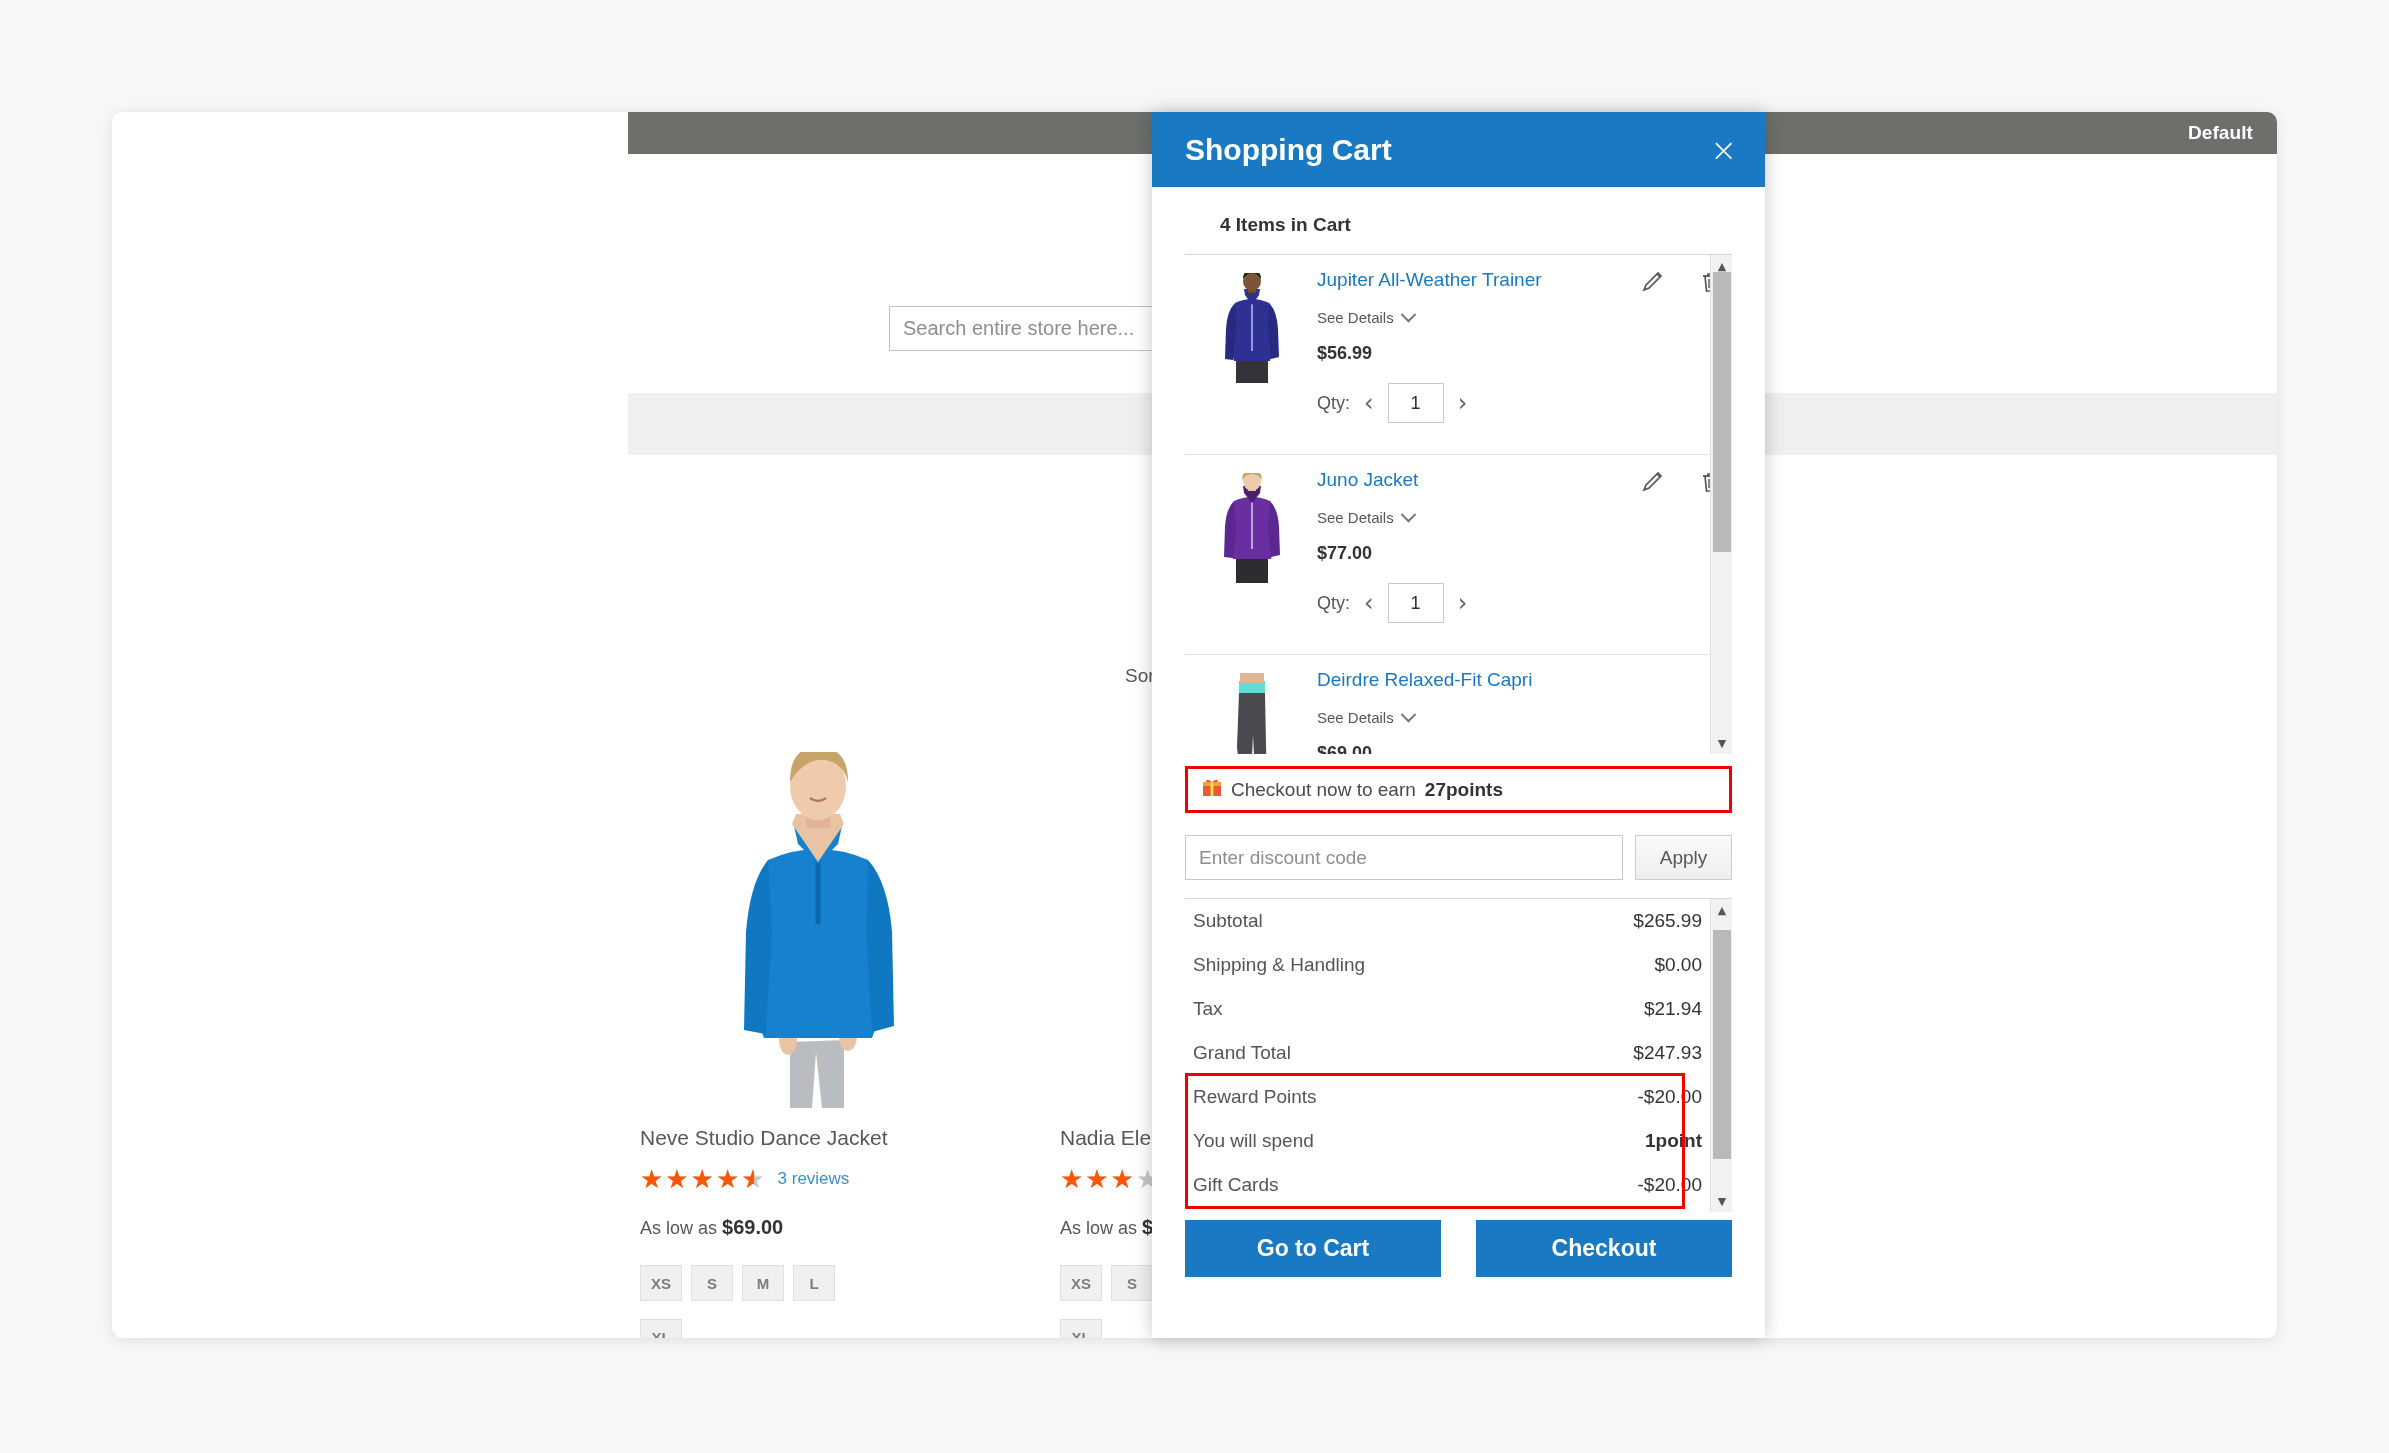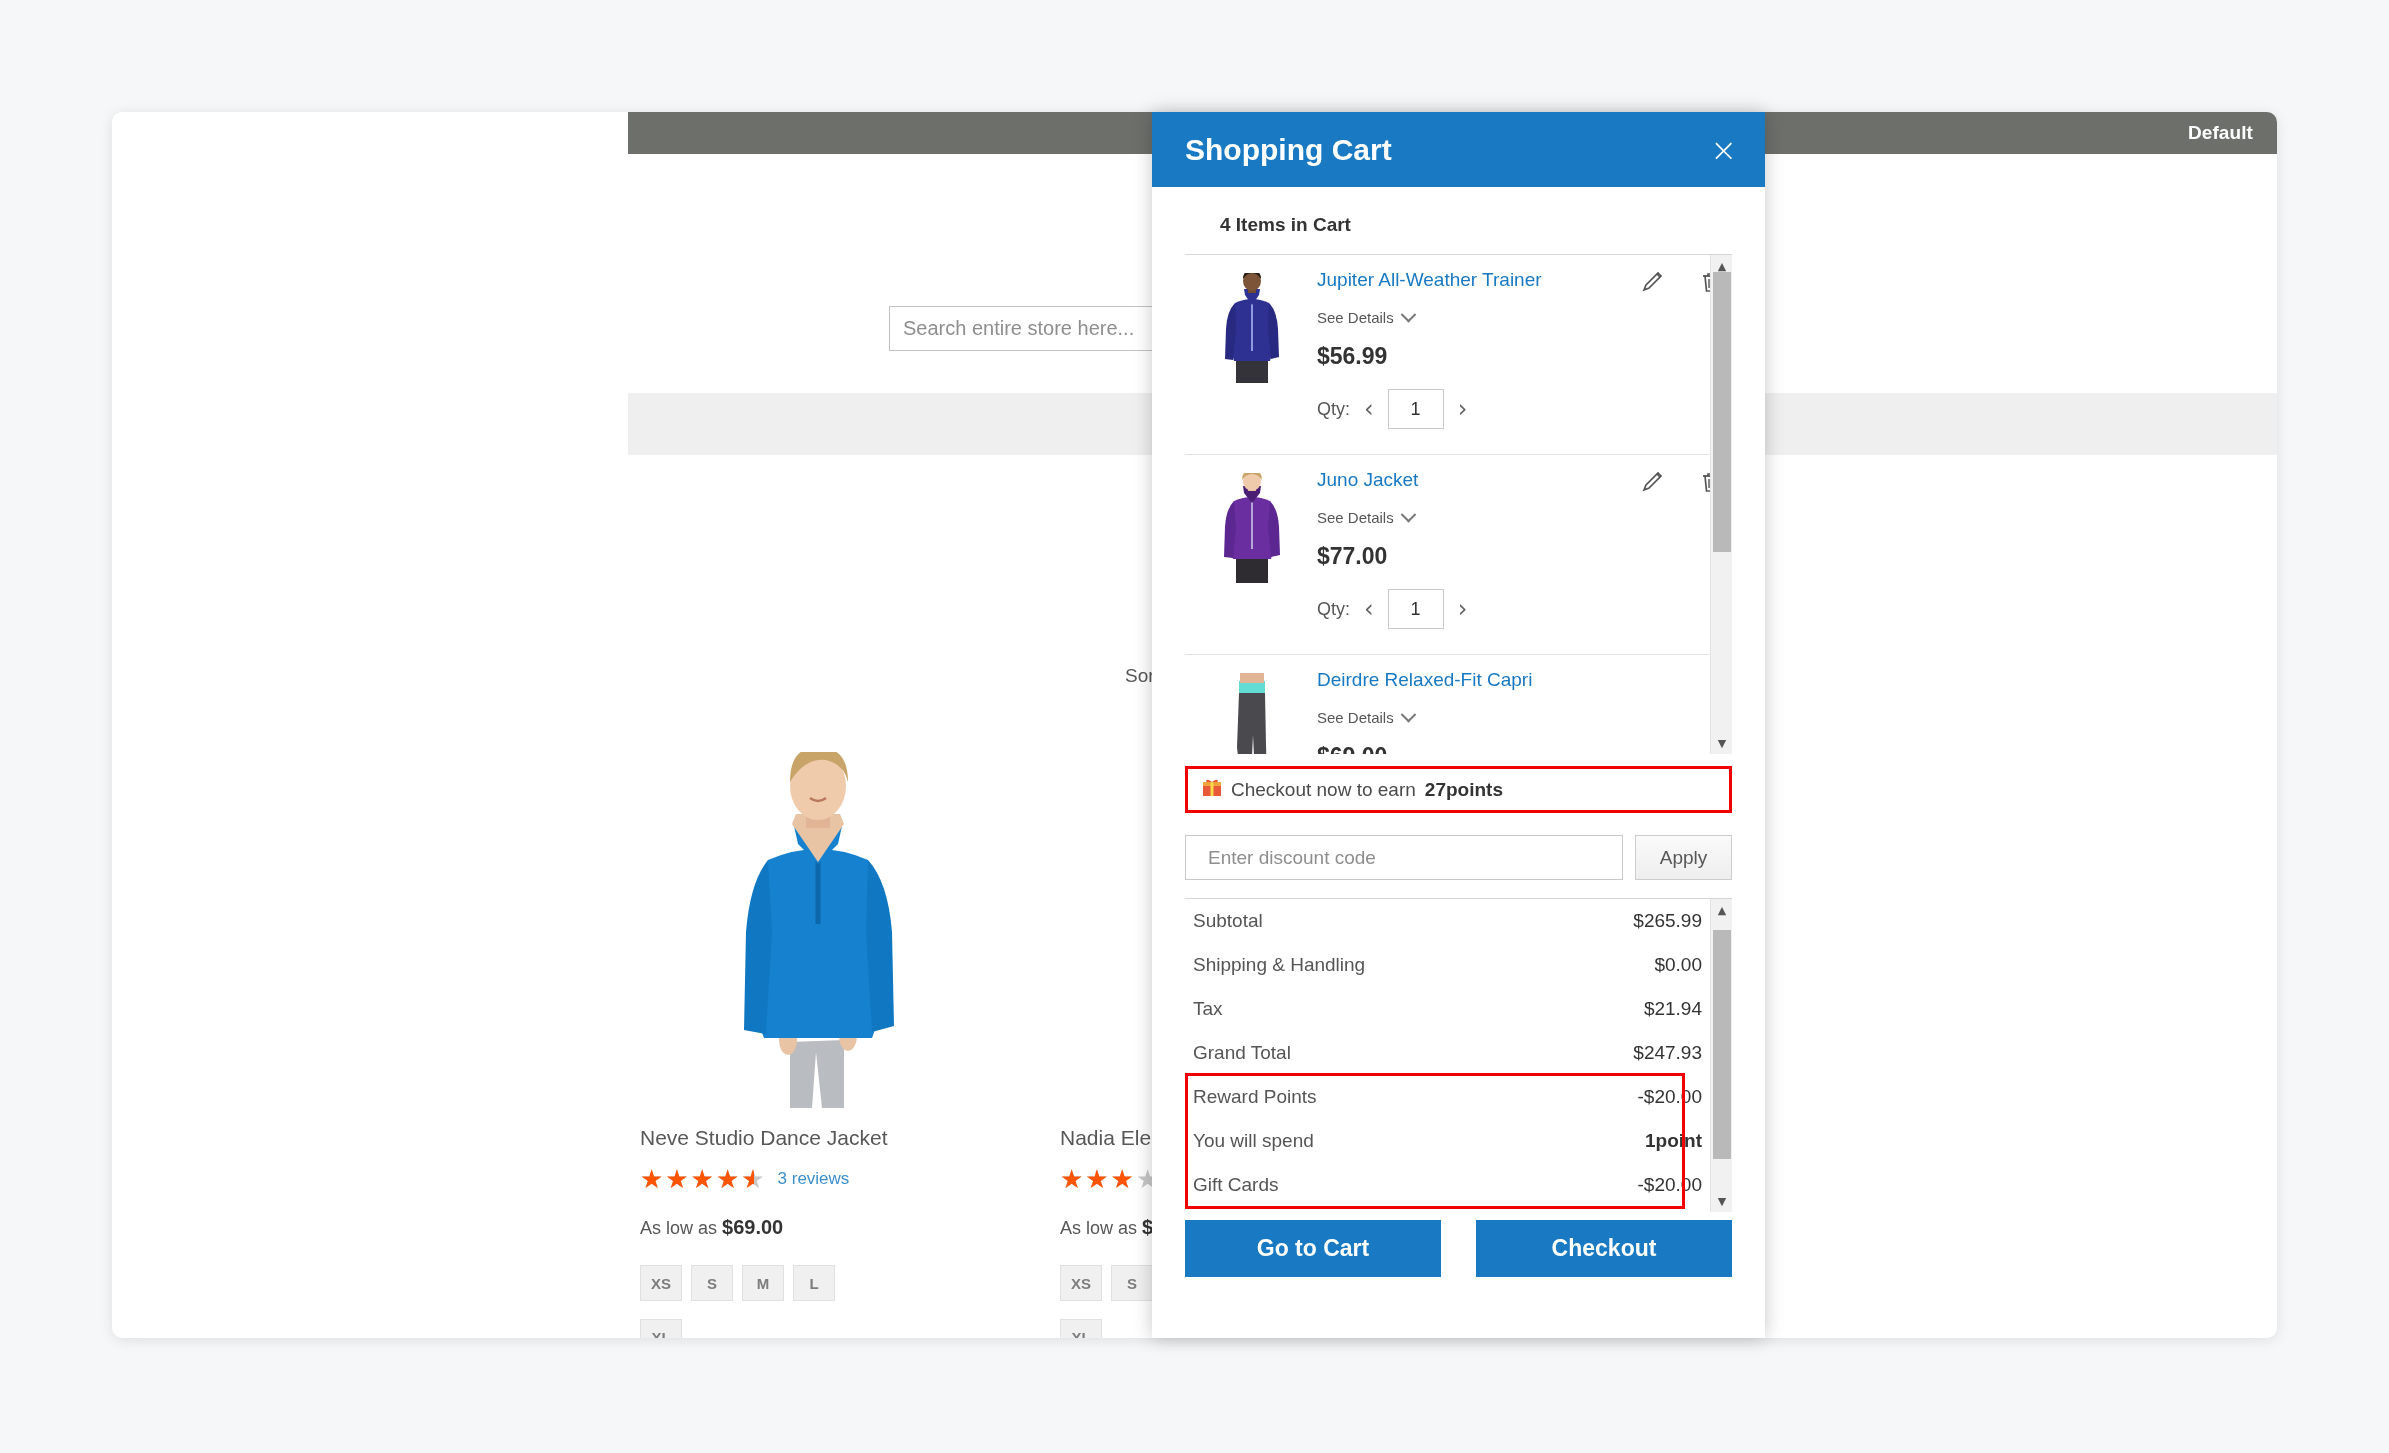--- a/index.html
+++ b/index.html
@@ -177,21 +177,21 @@
   .see-details {
     margin-top: 18px; font-size: 15px; color: #575757;
     display: flex; align-items: center; gap: 9px;
   }
   .chev-d {
     width: 11px; height: 11px;
     border-right: 2px solid #777;
     border-bottom: 2px solid #777;
     transform: rotate(45deg) translate(-2px,-2px);
   }
-  .item-price { margin-top: 17px; font-size: 23px; font-weight: bold; color: #333; }
+  .item-price { margin-top: 17px; font-size: 18px; font-weight: bold; color: #333; }
   .qty-row { margin-top: 19px; display: flex; align-items: center; gap: 14px; font-size: 18px; color: #575757; }
   .qty-arrow { font-size: 24px; color: #666; line-height: 1; font-family: "DejaVu Sans", sans-serif;}
   .qty-input {
     width: 56px; height: 40px;
     border: 1px solid #c9c9c9;
     display: flex; align-items: center; justify-content: center;
     font-size: 18px; color: #333; background: #fff;
   }
   .item-actions {
     position: absolute; right: 8px; top: 0;
@@ -232,21 +232,21 @@
 
   
   .discount-row {
     margin: 22px 33px 0 33px;
     display: flex; gap: 12px;
   }
   .discount-input {
     flex: 1; height: 45px;
     border: 1px solid #c9c9c9;
     background: #fff;
-    padding-left: 22px;
+    padding-left: 13px;
     font-size: 19px; color: #555;
     font-family: "Liberation Sans", sans-serif;
     outline: none;
   }
   .discount-input::placeholder { color: #8e8e8e; }
   .apply-btn {
     width: 97px; height: 45px;
     background: linear-gradient(#fafafa,#eeeeee);
     border: 1px solid #cdcdcd;
     font-size: 19px; color: #575757;

